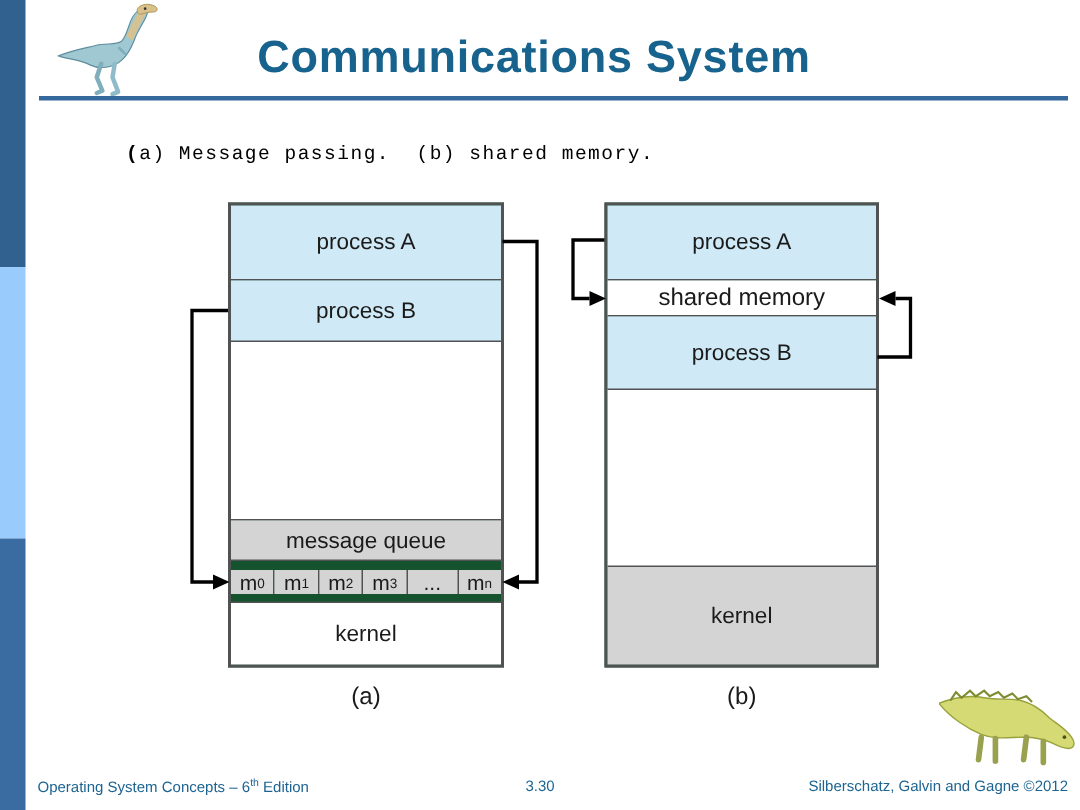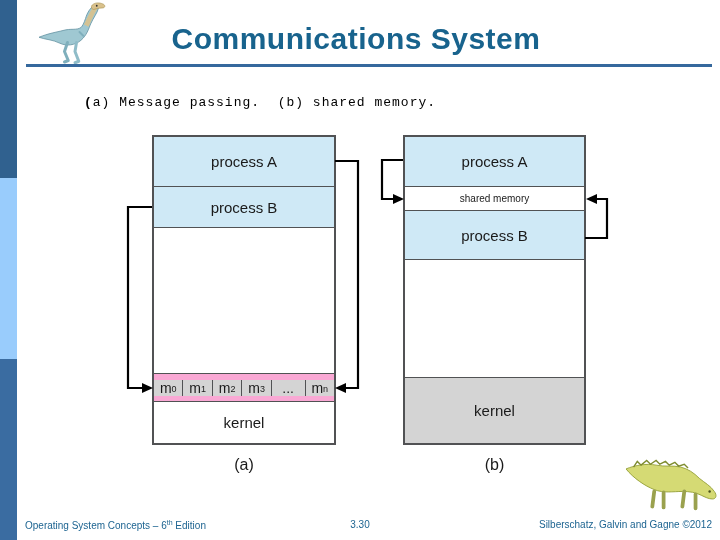--- a/index.html
+++ b/index.html
@@ -25,36 +25,36 @@
   .caption{
     position:absolute;left:84px;top:95px;
     font-family:"Liberation Mono",monospace;font-size:13px;color:#000;
     letter-spacing:1px;white-space:pre;
   }
   .caption .bold{font-weight:bold;}
 
   
   .diagram{
     position:absolute;top:135px;height:310px;box-sizing:border-box;
-    border:2px solid #515254;display:flex;flex-direction:column;background:#f9a8d4;
+    border:2px solid #515254;display:flex;flex-direction:column;background:#14532d;
   }
   #diagram-a{left:152px;width:184px;}
   #diagram-b{left:403px;width:183px;}
   .row{
     box-sizing:border-box;border-bottom:1.5px solid #515254;
     display:flex;align-items:center;justify-content:center;
     font-size:15px;color:#1a1a1a;flex:0 0 auto;
   }
   .row:last-child{border-bottom:none;}
   .blue{background:#cfe9f6;}
   .gray{background:#d4d4d4;}
   .white{background:#ffffff;}
   .spacer{flex:1 1 auto;border-bottom:1.5px solid #515254;background:#fff;}
   .h50{height:50px;} .h41{height:41px;} .h27{height:27px;} .h28{height:28px;}
-  .h24{height:24px;font-size:10px;} .h49{height:49px;} .h65{height:65px;}
+  .h24{height:24px;font-size:16px;} .h49{height:49px;} .h65{height:65px;}
   .mrow{display:flex;padding:0;}
   .mcell{
     flex:1 1 0;background:#d4d4d4;border-right:1.5px solid #515254;
     display:flex;align-items:center;justify-content:center;
     font-size:14px;color:#1a1a1a;
   }
   .mcell:last-child{border-right:none;}
   .mcell.dots{flex:1.15 1 0;}
   .mcell sub{font-size:9px;line-height:1;transform:translateY(2px);}
 
@@ -92,20 +92,21 @@
 
 <div class="slide-title">Communications System</div>
 <div class="title-rule"></div>
 
 <div class="caption"><span class="bold">(</span><span>a) Message passing.  (b) shared memory.</span></div>
 
 <div class="diagram" id="diagram-a">
   <div class="row blue h50">process A</div>
   <div class="row blue h41">process B</div>
   <div class="spacer"></div>
+  <div class="row gray h27">message queue</div>
   <div class="row mrow h28">
     <div class="mcell">
         <span>m</span>
         <sub>0</sub>
       </div>
     <div class="mcell">
         <span>m</span>
         <sub>1</sub>
       </div>
     <div class="mcell">

